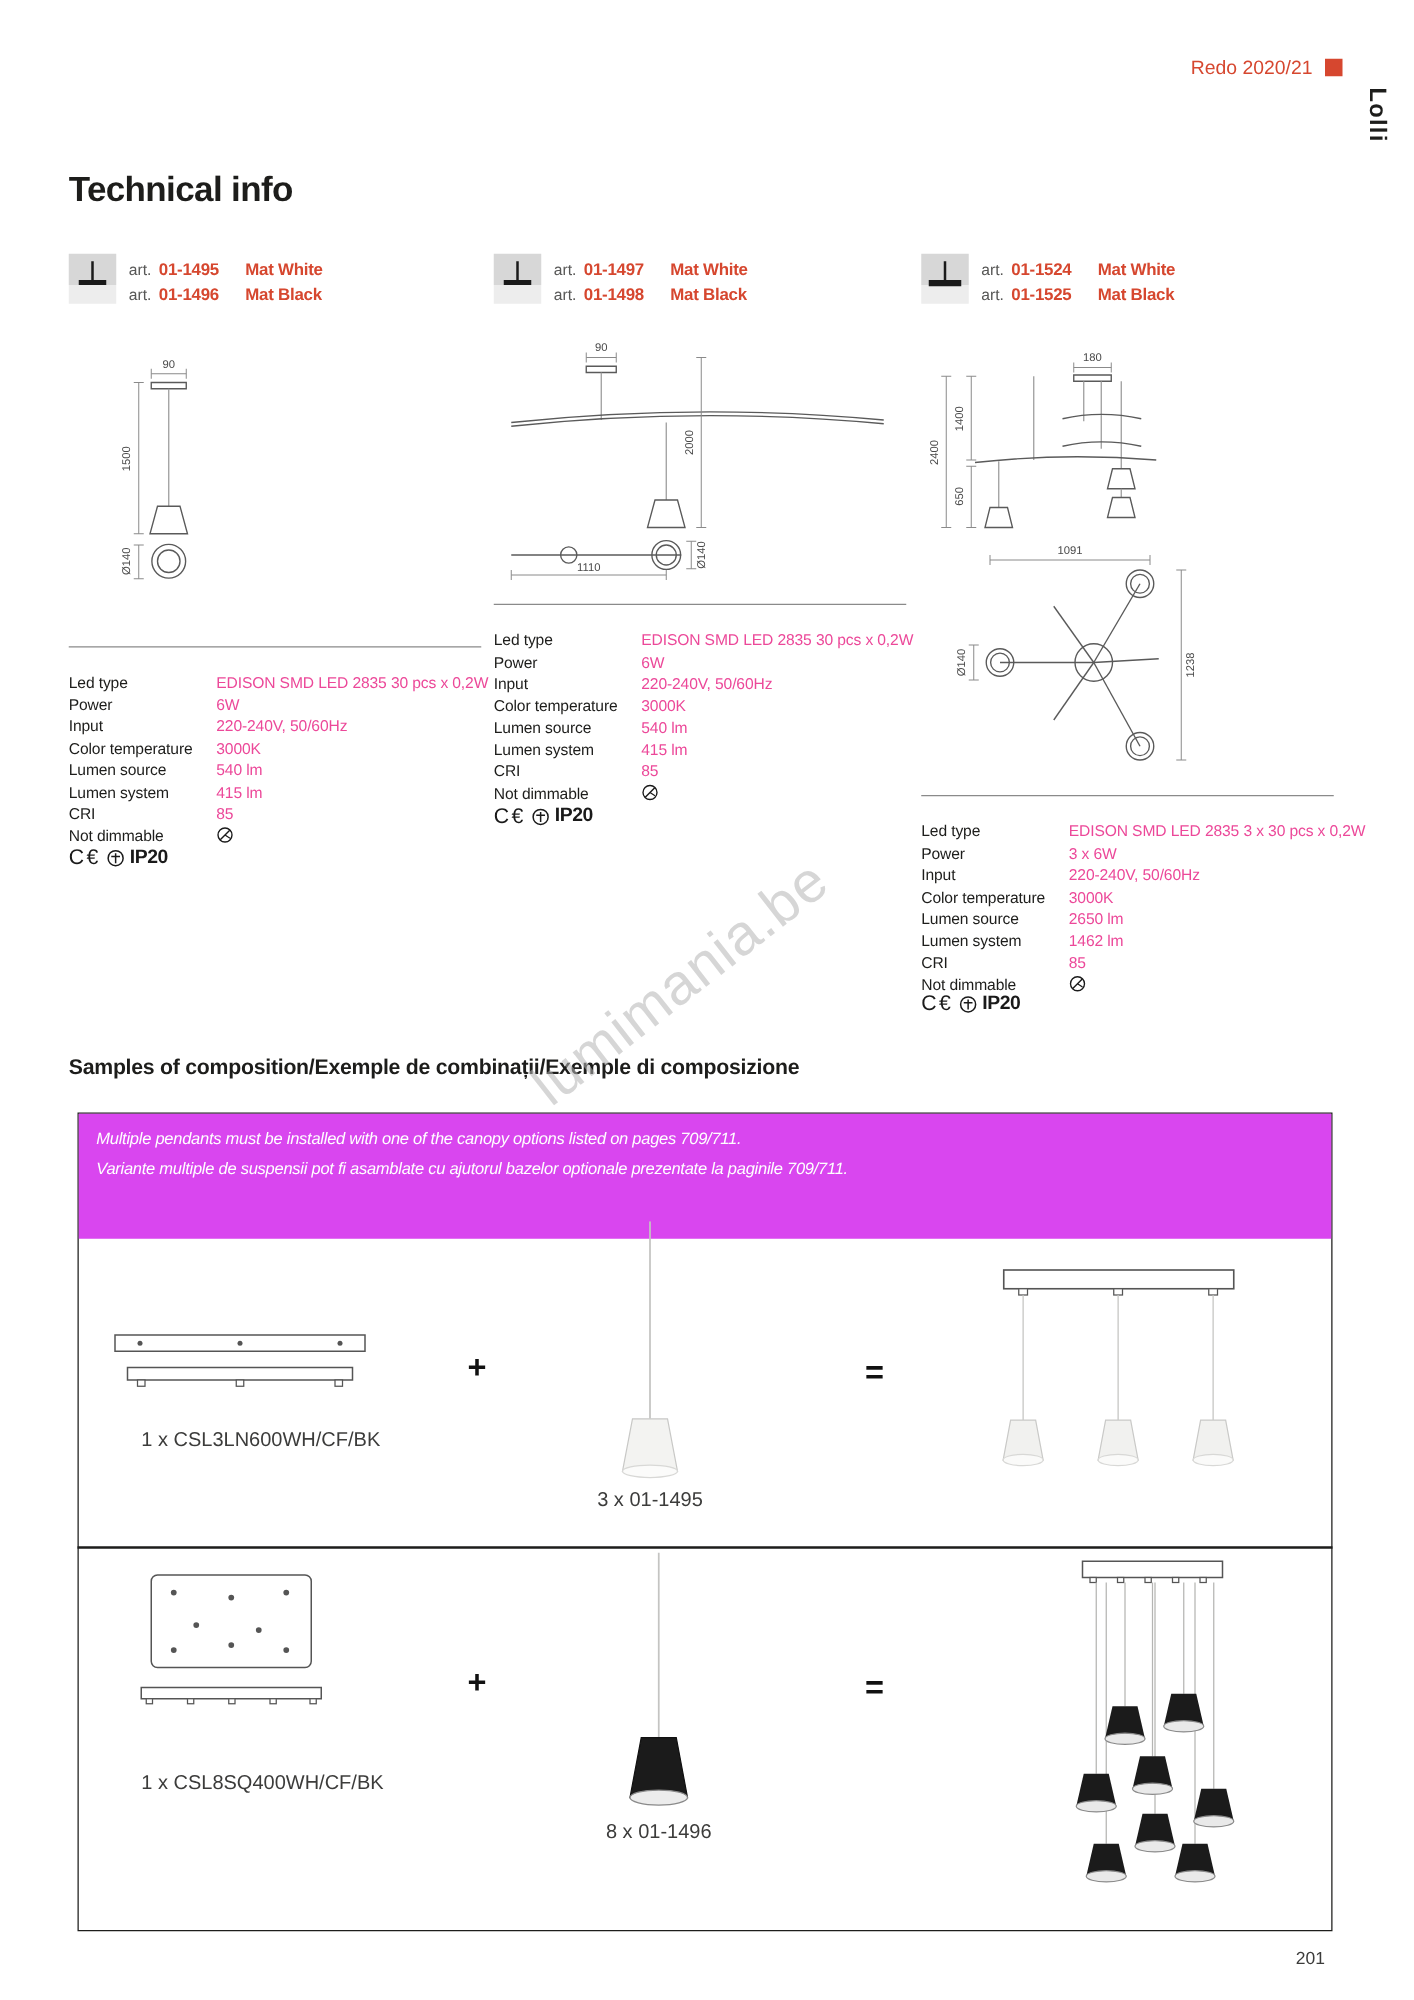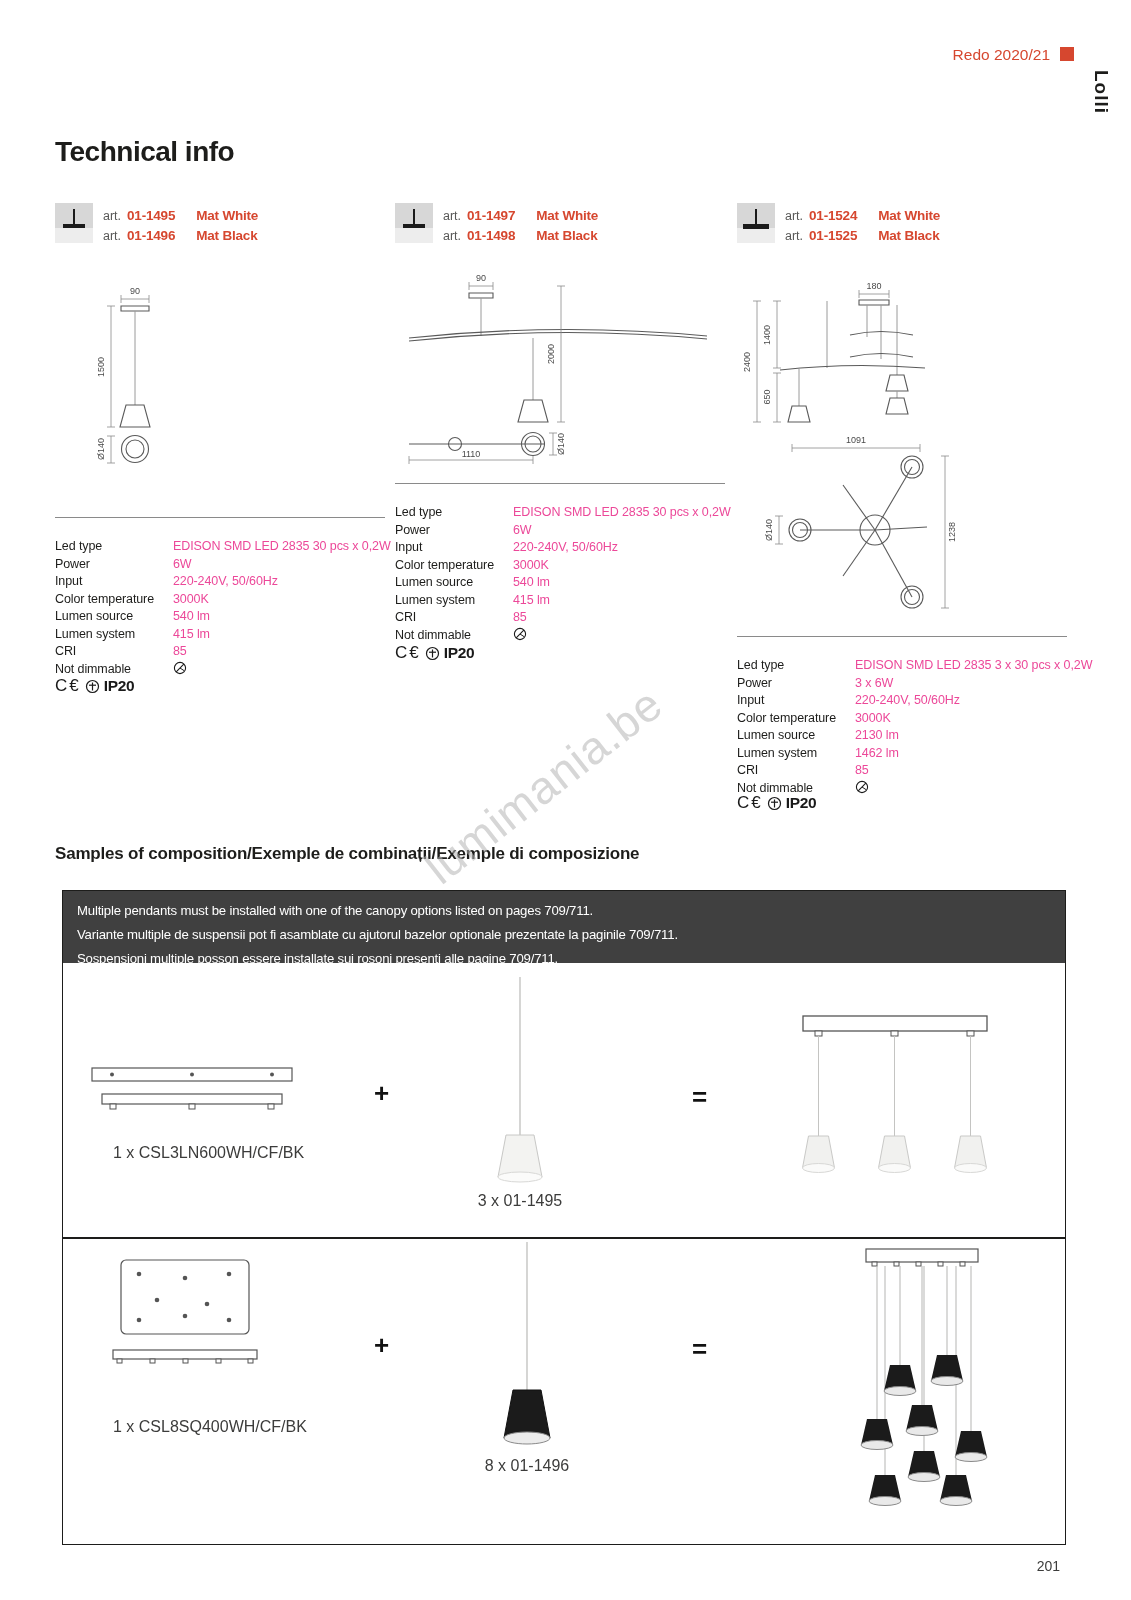--- a/index.html
+++ b/index.html
@@ -37,21 +37,21 @@
   svg{display:block;}
   .draw line,.draw path,.draw rect,.draw polygon,.draw circle{vector-effect:non-scaling-stroke;}
   .fix{stroke:#5a5a5a;stroke-width:1.1;fill:none;}
   .fixw{stroke:#9a9a9a;stroke-width:1;fill:none;}
   .dim{stroke:#8a8a8a;stroke-width:.8;fill:none;}
   .dtxt{font-size:9px;fill:#4a4a4a;font-family:"Liberation Sans",sans-serif;}
 
   
   .samples-heading{left:55px;top:844px;font-size:17px;font-weight:700;letter-spacing:-.2px;}
   .comp-box{left:62px;top:890px;width:1004px;height:655px;border:1.5px solid #1d1d1b;box-sizing:border-box;}
-  .banner{position:absolute;left:0;top:0;width:100%;height:72px;background:#404040;box-sizing:border-box;padding:8px 14px;}
+  .banner{position:absolute;left:0;top:0;width:100%;height:100px;background:#d946ef;box-sizing:border-box;padding:8px 14px;font-style:italic;}
   .banner div{color:#fff;font-size:13.2px;line-height:24px;letter-spacing:-.2px;white-space:nowrap;}
   .divider{left:62px;top:1237px;width:1004px;height:2px;background:#1d1d1b;}
   .op{font-size:26px;font-weight:700;color:#111;}
   .comp-label{font-size:16px;color:#3c3c3b;white-space:nowrap;}
   .centered{text-align:center;}
 
   
   .watermark{left:395px;top:742px;width:340px;transform:rotate(-38deg);font-size:46px;color:#b5b5b5;
              opacity:.55;pointer-events:none;z-index:5;letter-spacing:1px;}
 </style>
@@ -336,21 +336,21 @@
     <div class="spec-row">
         <span class="spec-label">Input</span>
         <span class="spec-value">220-240V, 50/60Hz</span>
       </div>
     <div class="spec-row">
         <span class="spec-label">Color temperature</span>
         <span class="spec-value">3000K</span>
       </div>
     <div class="spec-row">
         <span class="spec-label">Lumen source</span>
-        <span class="spec-value">2130 lm</span>
+        <span class="spec-value">2650 lm</span>
       </div>
     <div class="spec-row">
         <span class="spec-label">Lumen system</span>
         <span class="spec-value">1462 lm</span>
       </div>
     <div class="spec-row">
         <span class="spec-label">CRI</span>
         <span class="spec-value">85</span>
       </div>
     <div class="spec-row">
@@ -375,21 +375,20 @@
   </div>
 
   <div class="abs watermark">lumimania.be</div>
 
   <div class="abs samples-heading">Samples of composition/Exemple de combinații/Exemple di composizione</div>
 
   <div class="abs comp-box">
     <div class="banner">
       <div>Multiple pendants must be installed with one of the canopy options listed on pages 709/711.</div>
       <div>Variante multiple de suspensii pot fi asamblate cu ajutorul bazelor optionale prezentate la paginile 709/711.</div>
-      <div>Sospensioni multiple posson essere installate sui rosoni presenti alle pagine 709/711.</div>
     </div>
   </div>
   <div class="abs divider"></div>
 
   <svg class="abs" style="left:88px;top:1062px;" width="212" height="56" viewBox="0 0 212 56">
     <rect x="4" y="6" width="200" height="13" fill="#fff" stroke="#555" stroke-width="1.2"></rect>
     <circle cx="24" cy="12.5" r="2" fill="#555"></circle>
       <circle cx="104" cy="12.5" r="2" fill="#555"></circle>
       <circle cx="184" cy="12.5" r="2" fill="#555"></circle>
     <rect x="14" y="32" width="180" height="10" fill="#fff" stroke="#555" stroke-width="1.2"></rect>

